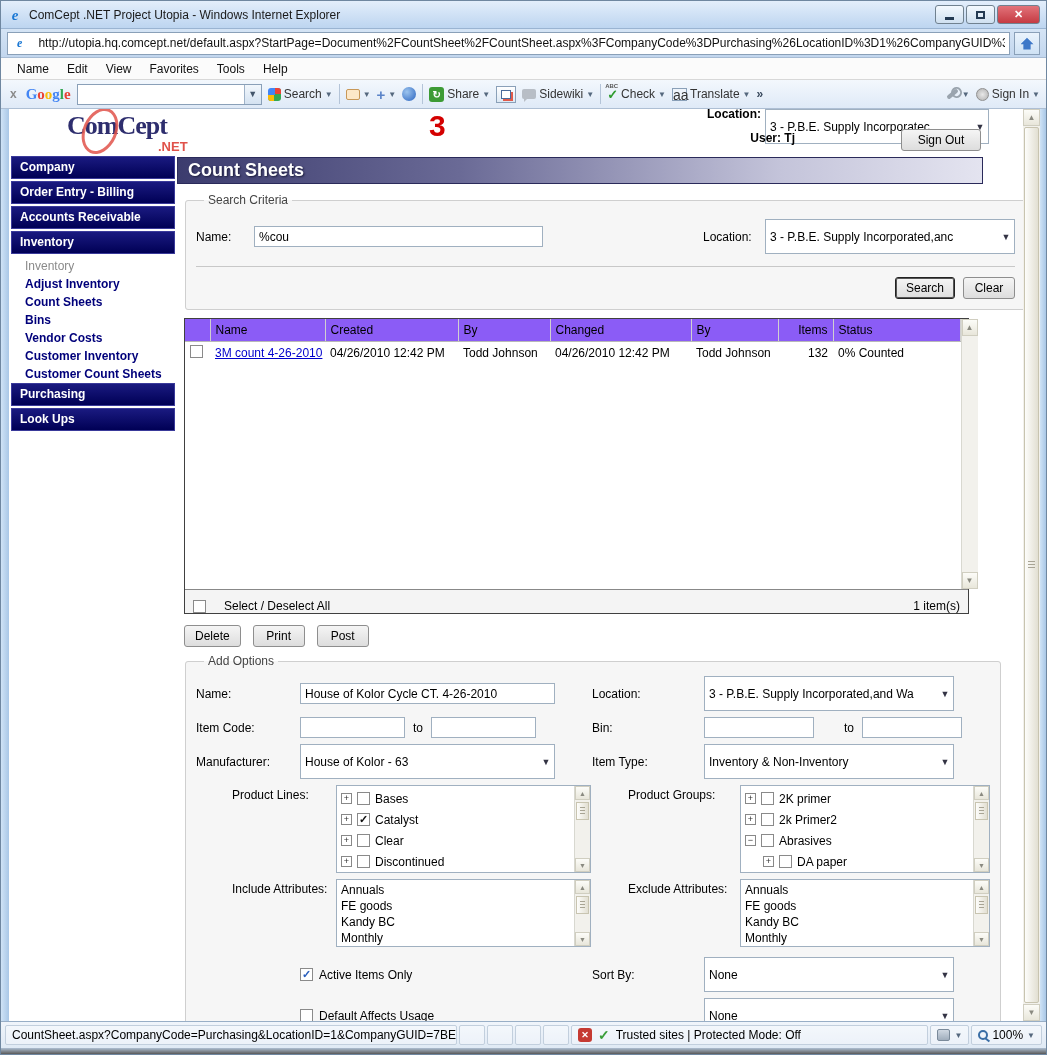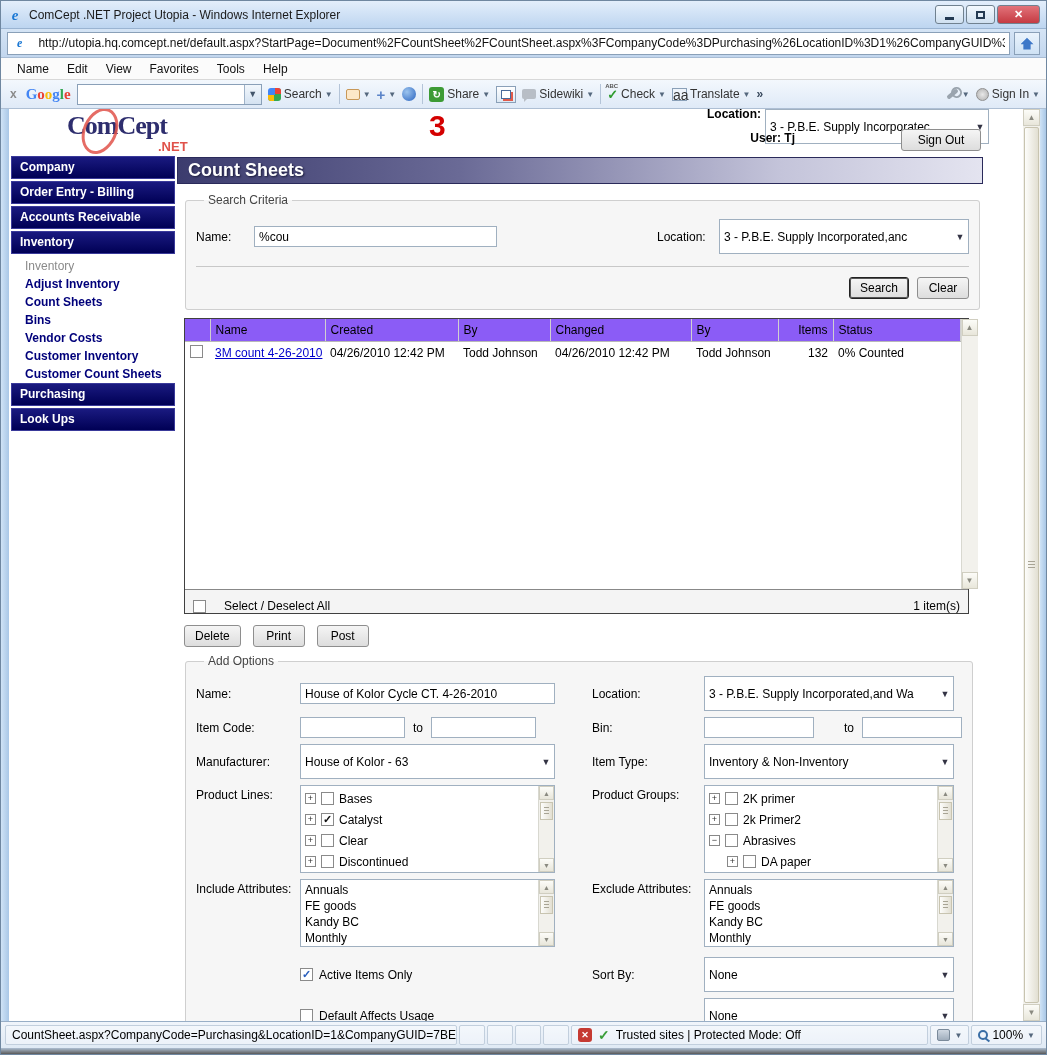--- a/index.html
+++ b/index.html
@@ -129,21 +129,21 @@
   
   .action-row { display:flex; gap:12px; margin:11px 0 0 7px; }
 
   
   .fs-add { margin:7px 22px 0 8px; padding:2px 10px 8px; }
   .fr { display:flex; align-items:center; margin-top:6px; }
   .fr .lblL { width:104px; flex:0 0 auto; }
   .fr .fldL { width:292px; flex:0 0 auto; display:flex; align-items:center; gap:8px; }
   .fr .lblR { width:112px; flex:0 0 auto; }
   .fr .fldR { flex:1; display:flex; align-items:center; gap:8px; }
-  .fr.top { align-items:flex-start; }
+  .fr.top { align-items:flex-start;margin-left:36px; }
   .fr.top .lblL, .fr.top .lblR { padding-top:3px; }
 
   .listbox { background:#fff; border:1px solid #a0b0c0; display:flex; }
   .lb-items { flex:1; overflow:hidden; padding:2px 0 0 4px; }
   .lb-row { display:flex; align-items:center; gap:5px; height:21px; }
   .lb-row.indent { padding-left:18px; }
   .toggle { width:11px; height:11px; border:1px solid #888; background:#fff; font-size:9px; line-height:9px; text-align:center; color:#333; flex:0 0 auto; }
   .attr-row { height:16px; line-height:16px; }
   .lb-scroll { width:16px; background:#f2f1ec; border-left:1px solid #d8d8d0; display:flex; flex-direction:column; }
   .lb-scroll .arr { height:14px; font-size:7px; text-align:center; line-height:13px; color:#8a8a80; background:linear-gradient(#fcfcf8,#e8e6da); border:1px solid #d0cec0; }
@@ -312,21 +312,21 @@
         <div class="sb-header">Look Ups</div>
       </div>
 
       <div class="main">
         <div class="banner">Count Sheets</div>
 
         <fieldset class="fs-search">
           <legend>Search Criteria</legend>
           <div class="sc-row">
             <span class="lbl1">Name:</span>
-            <input class="txt" style="width: 243px;" value="%cou">
+            <input class="txt" style="width: 289px;" value="%cou">
             <span style="width:160px"></span>
             <span style="width:62px">Location:</span>
             <div class="sel" style="width:250px">
               <span class="sel-text">3 - P.B.E. Supply Incorporated,anc</span>
               <span class="sel-arrow">▼</span>
             </div>
           </div>
           <div class="sc-divider"></div>
           <div class="sc-btns">
             <div class="btn btn-focus">Search</div>

